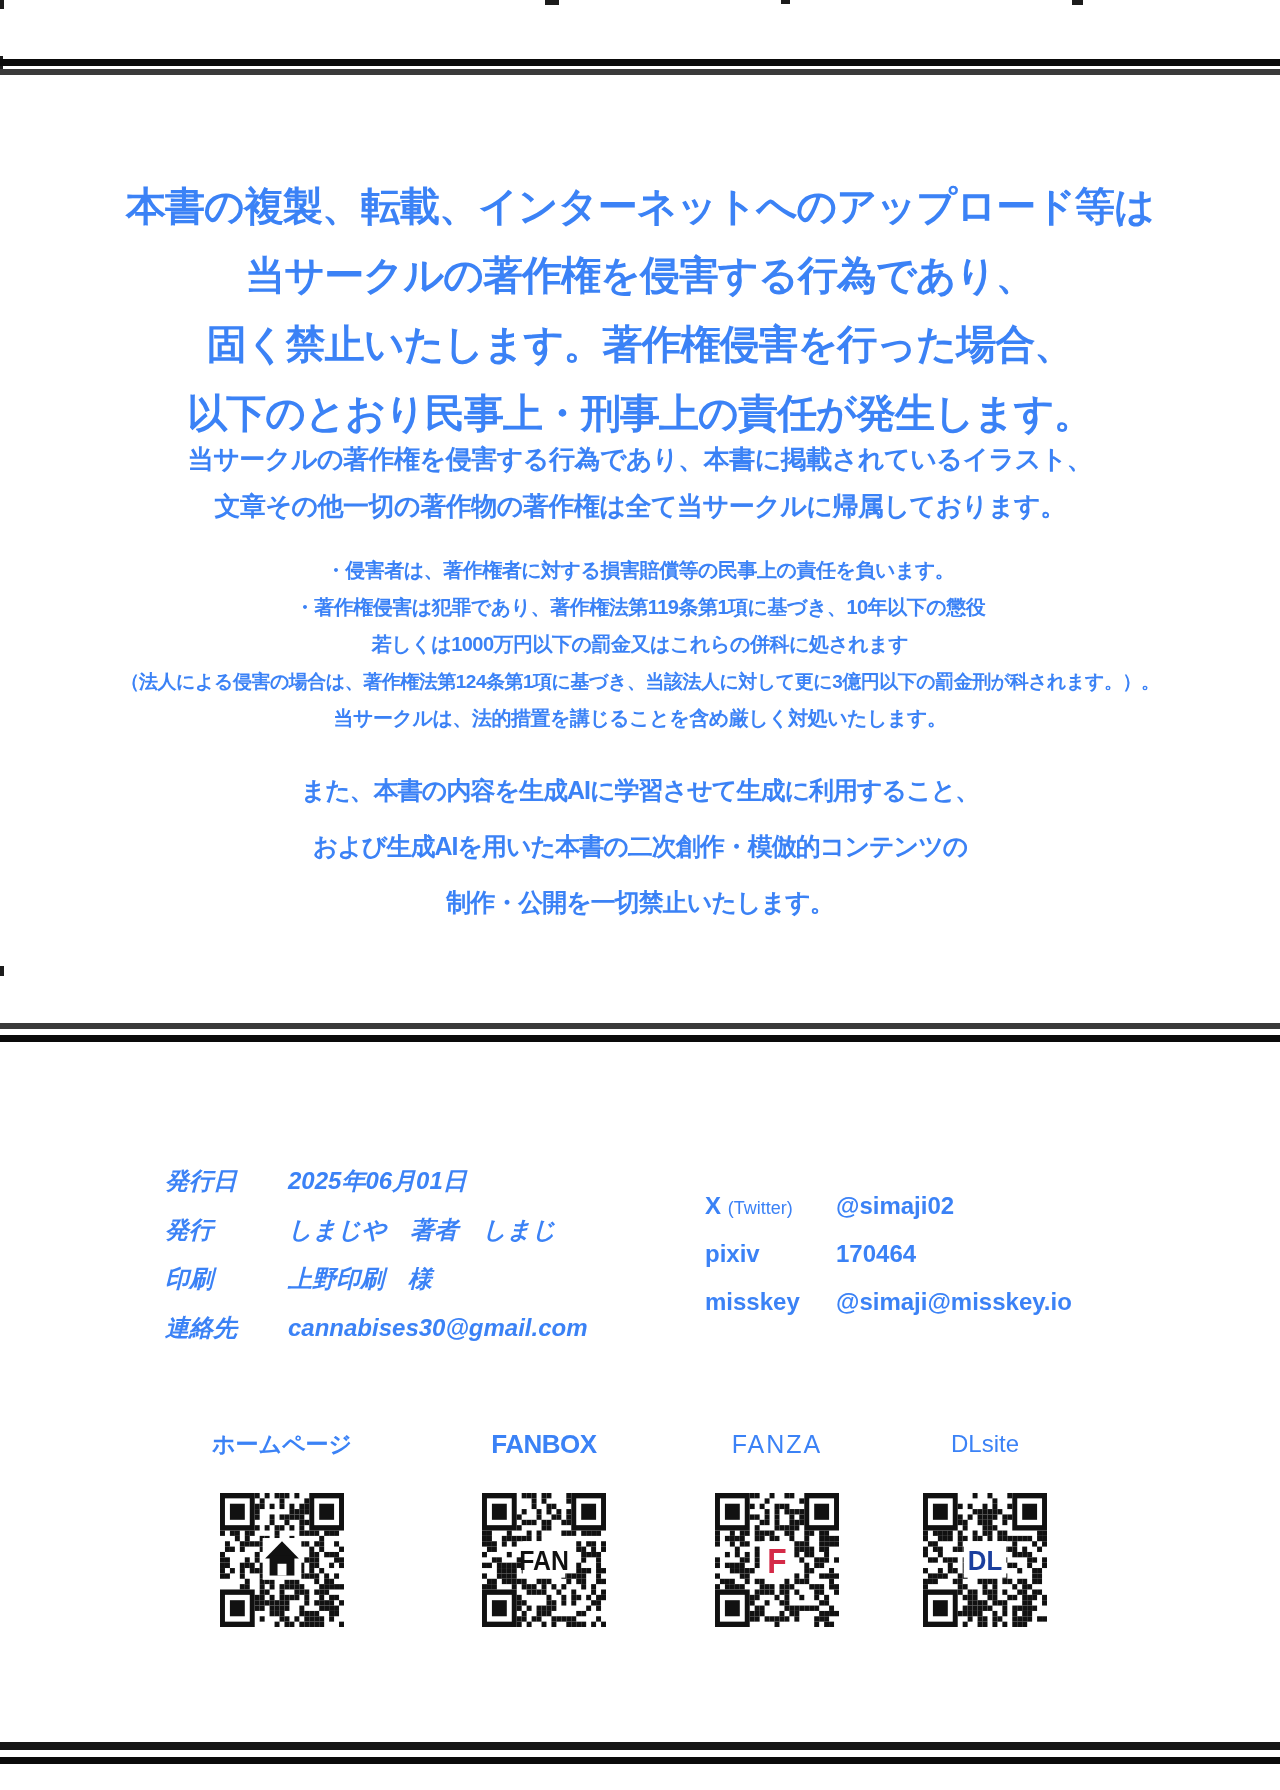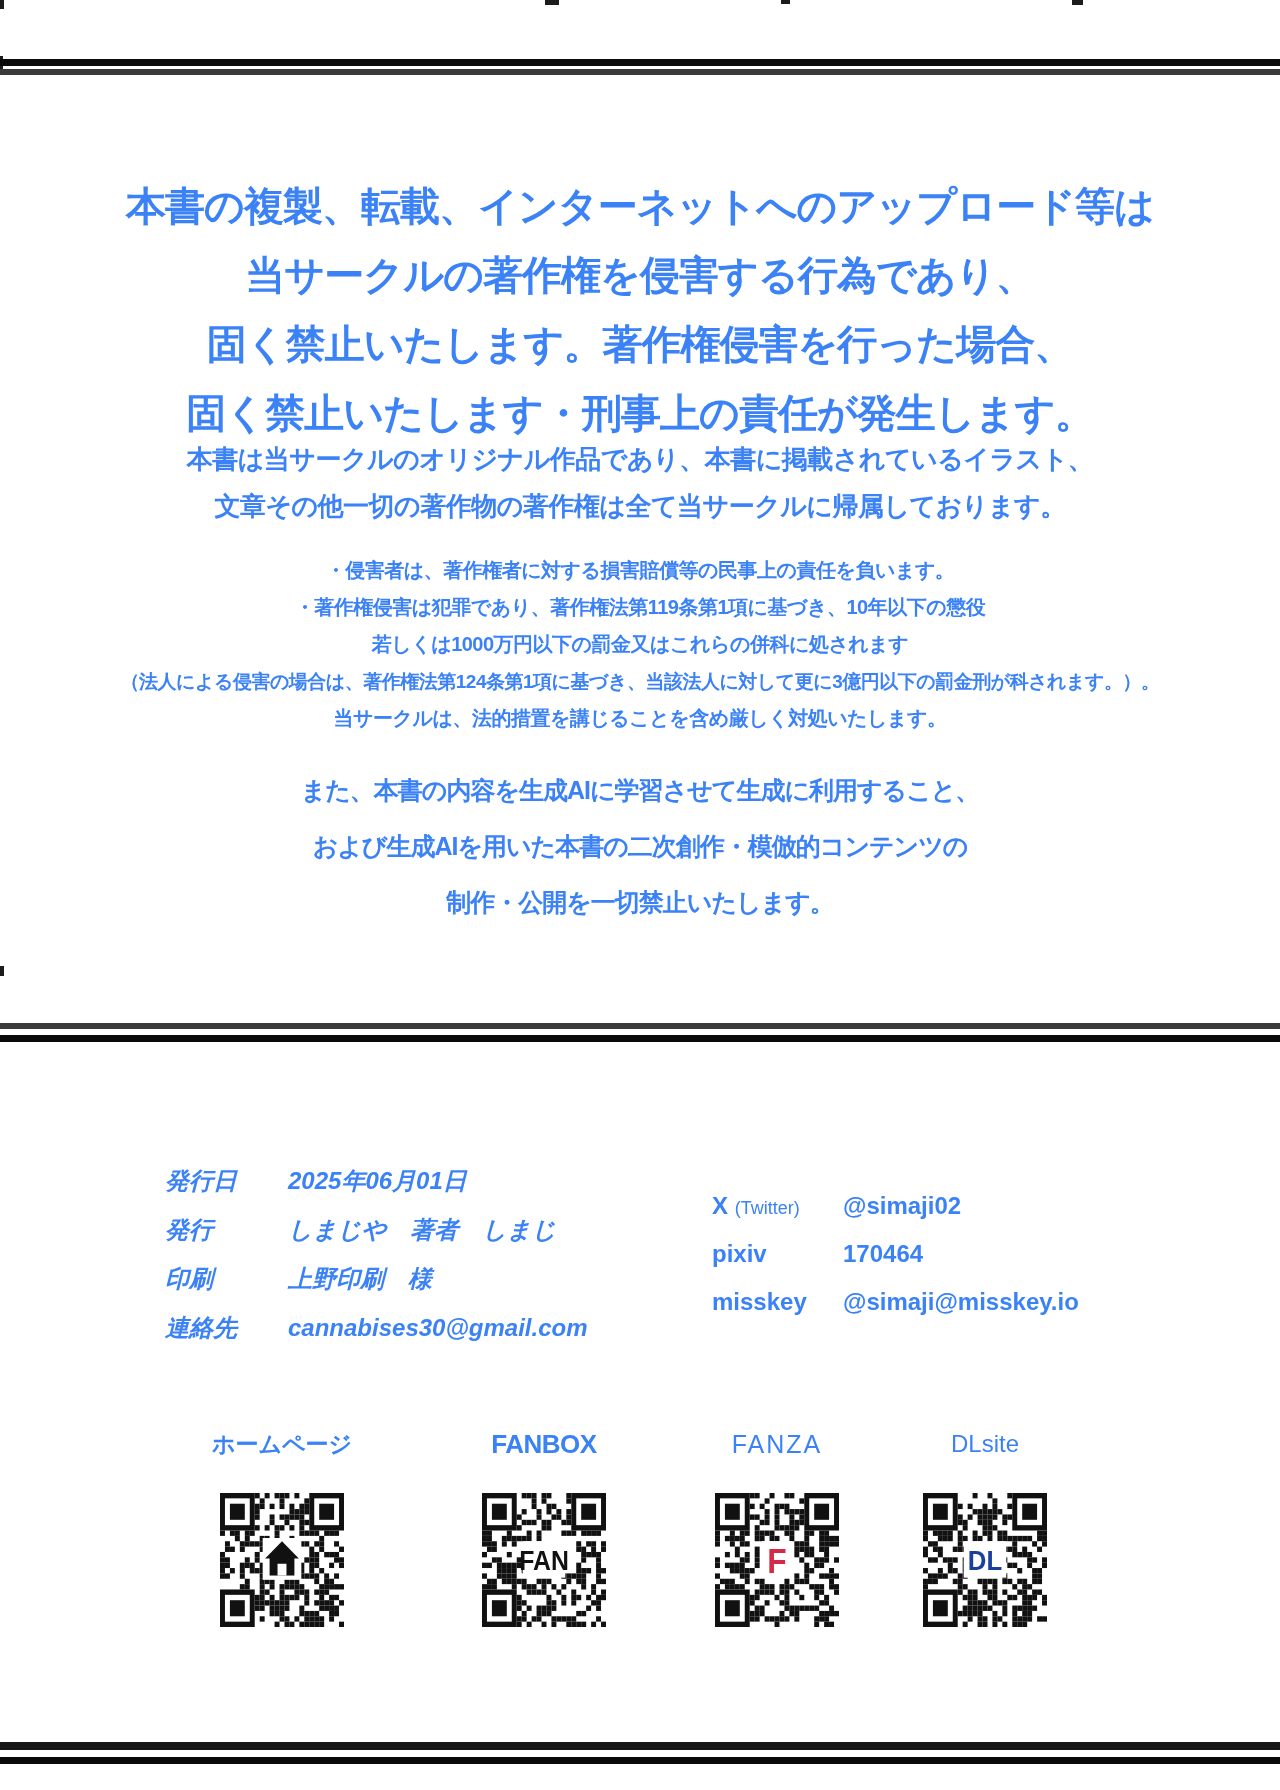--- a/index.html
+++ b/index.html
@@ -25,21 +25,21 @@
   .warning{top:172px;font-size:40px;font-weight:bold;line-height:69px;letter-spacing:-1px;}
   .ownership{top:436px;font-size:26px;font-weight:600;line-height:47px;letter-spacing:-0.5px;}
   .legal{top:552px;font-size:20px;font-weight:600;line-height:37px;letter-spacing:-0.5px;}
   .legal .small{font-size:19px;}
   .ai{top:762px;font-size:25px;font-weight:bold;line-height:56px;letter-spacing:-1px;}
   .pubinfo{position:absolute;left:165px;top:1156px;font-style:italic;}
   .pubinfo .row{display:flex;align-items:center;height:49px;font-size:24px;font-weight:600;}
   .pubinfo .plabel{width:123px;flex:0 0 123px;text-align:left;}
   .pubinfo .pvalue{white-space:pre;text-align:left;}
   .socinfo{position:absolute;left:705px;top:1182px;}
-  .socinfo .row{display:flex;align-items:center;height:48px;font-size:24px;font-weight:600;margin-left:7px;}
+  .socinfo .row{display:flex;align-items:center;height:48px;font-size:24px;font-weight:600;}
   .socinfo .slabel{width:131px;flex:0 0 131px;text-align:left;}
   .socinfo .suffix{font-size:18px;font-weight:500;}
   .qr-col{position:absolute;top:1428px;width:220px;text-align:center;}
   .qc1{left:172px;} .qc2{left:434px;} .qc3{left:667px;} .qc4{left:875px;}
   .qlabel{height:32px;line-height:32px;}
   .ql-home{font-size:23px;font-weight:600;}
   .ql-fanbox{font-size:26px;font-weight:800;letter-spacing:-0.5px;}
   .ql-fanza{font-size:25px;font-weight:500;letter-spacing:2px;}
   .ql-dlsite{font-size:24px;font-weight:500;}
   .qr-box{display:inline-block;margin-top:33px;width:124px;height:134px;}
@@ -57,25 +57,25 @@
   <div class="artifact a5"></div>
   <div class="artifact a6"></div>
 
   <div class="rule rule-t1"></div>
   <div class="rule rule-t2"></div>
 
   <section class="warning">
     <div>本書の複製、転載、インターネットへのアップロード等は</div>
     <div>当サークルの著作権を侵害する行為であり、</div>
     <div>固く禁止いたします。著作権侵害を行った場合、</div>
-    <div>固く禁止いたします・刑事上の責任が発生します。</div>
+    <div>以下のとおり民事上・刑事上の責任が発生します。</div>
   </section>
 
   <section class="ownership">
-    <div>本書は当サークルのオリジナル作品であり、本書に掲載されているイラスト、</div>
+    <div>当サークルの著作権を侵害する行為であり、本書に掲載されているイラスト、</div>
     <div>文章その他一切の著作物の著作権は全て当サークルに帰属しております。</div>
   </section>
 
   <section class="legal">
     <div>・侵害者は、著作権者に対する損害賠償等の民事上の責任を負います。</div>
     <div>・著作権侵害は犯罪であり、著作権法第119条第1項に基づき、10年以下の懲役</div>
     <div>若しくは1000万円以下の罰金又はこれらの併科に処されます</div>
     <div class="small">（法人による侵害の場合は、著作権法第124条第1項に基づき、当該法人に対して更に3億円以下の罰金刑が科されます。）。</div>
     <div>当サークルは、法的措置を講じることを含め厳しく対処いたします。</div>
   </section>

